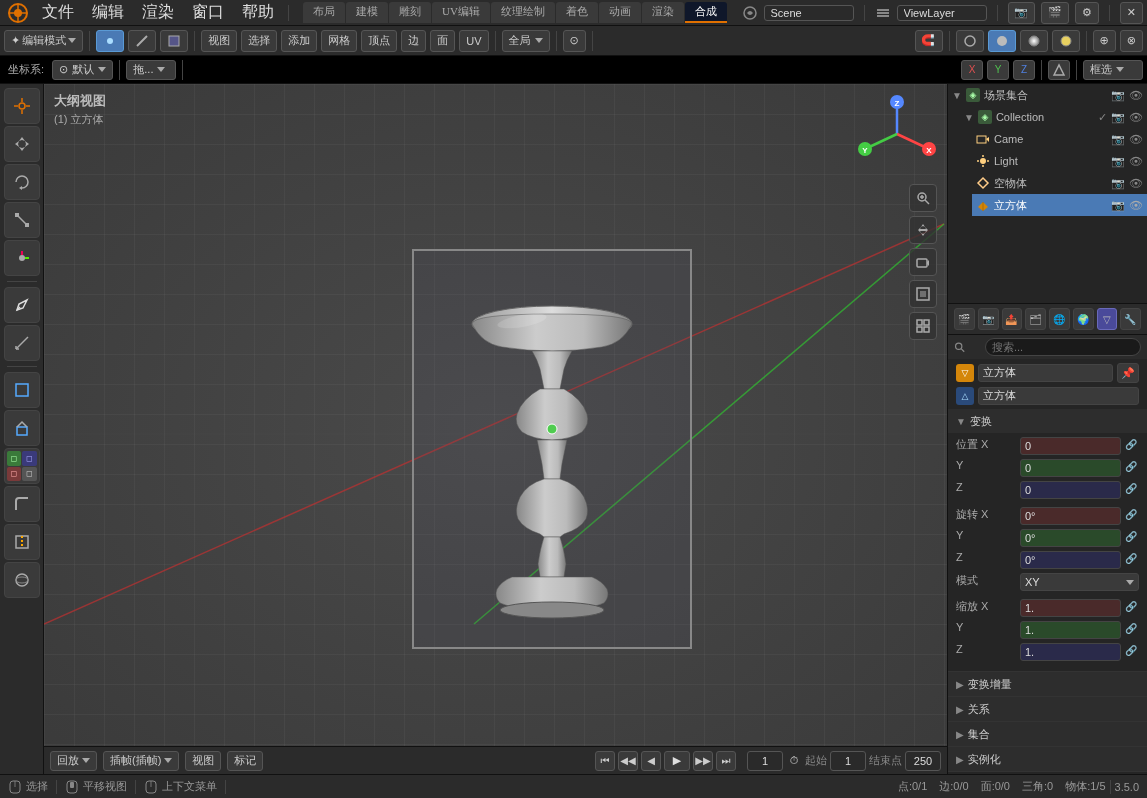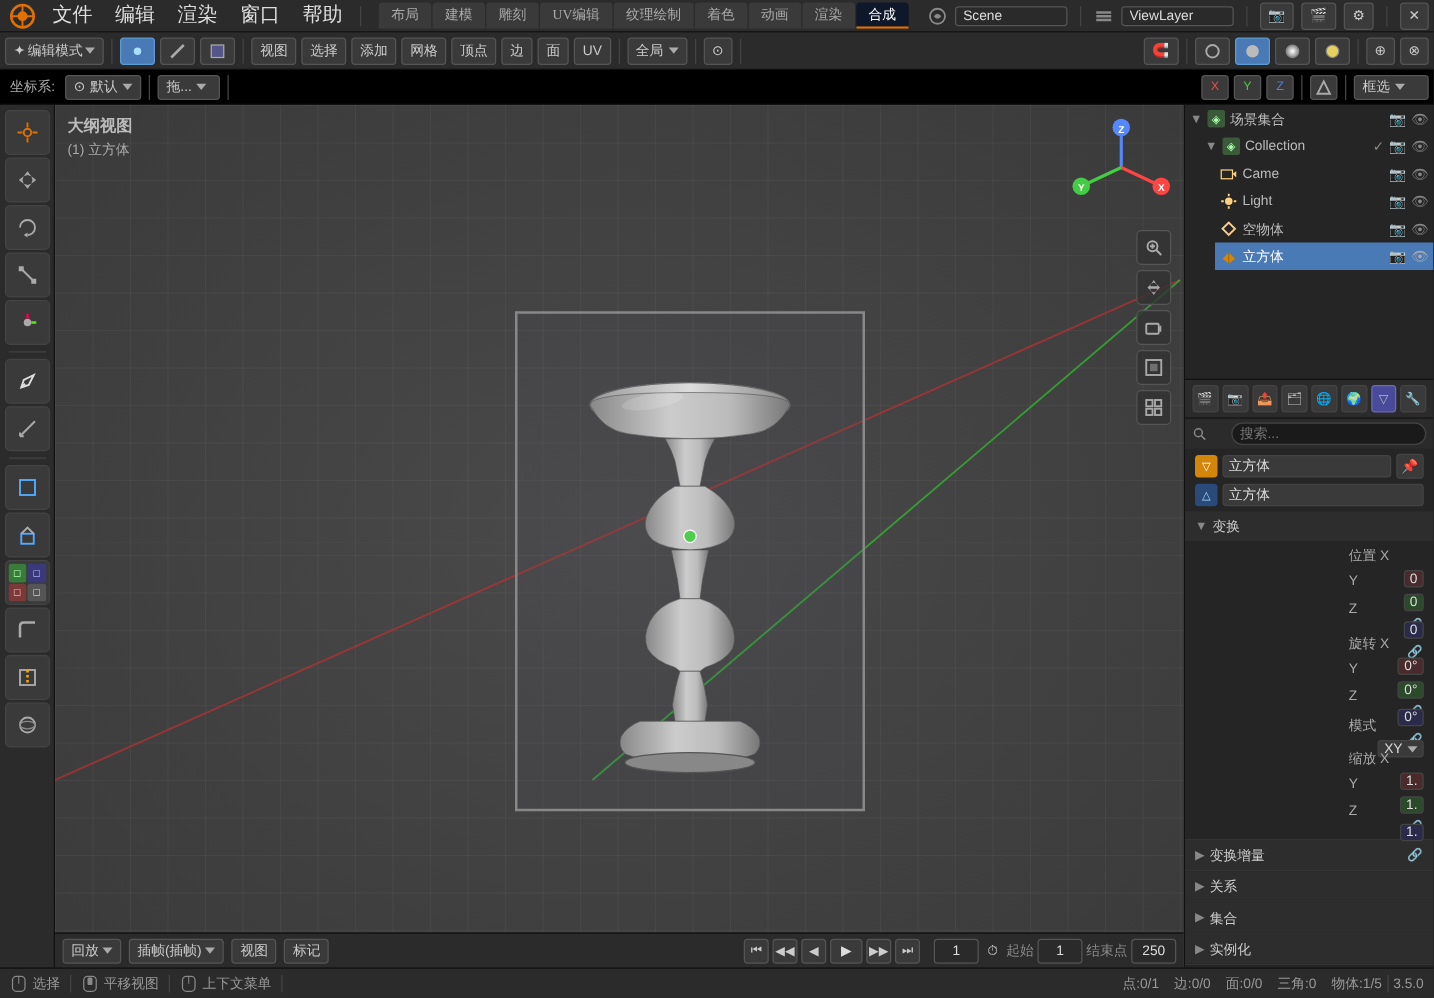--- a/index.html
+++ b/index.html
@@ -122,21 +122,21 @@
     .icon-coll { background: #3a5a3a; color: #afa; }
     .vis-icons { margin-left: auto; display: flex; gap: 4px; align-items: center; }
 
     #properties-panel { flex: 1; overflow-y: auto; }
     .props-icons-row { display: flex; background: #2b2b2b; padding: 4px 6px; gap: 3px; border-bottom: 1px solid #111; }
     .props-icon-btn { width: 22px; height: 22px; background: #3a3a3a; border: 1px solid #444; border-radius: 3px; cursor: pointer; display: flex; align-items: center; justify-content: center; font-size: 10px; color: #bbb; }
     .props-icon-btn.active { background: #4a4a9a; border-color: #6a6aba; }
     .section { border-bottom: 1px solid #333; }
     .section-header { height: 24px; background: #2d2d2d; display: flex; align-items: center; padding: 0 8px; cursor: pointer; font-size: 11px; color: #ccc; gap: 4px; }
     .section-content { padding: 4px 8px 6px; background: #252525; }
-    .prop-row { display: flex; align-items: flex-end; height: 22px; gap: 4px; flex-direction: column; }
+    .prop-row { display: flex; align-items: flex-start; height: 22px; gap: 4px; }
     .prop-label { width: 60px; font-size: 11px; color: #aaa; flex-shrink: 0; }
     .prop-value { flex: 1; height: 18px; background: #3a3a3a; border: 1px solid #444; border-radius: 3px; display: flex; align-items: center; padding: 0 4px; font-size: 11px; color: #ddd; cursor: pointer; }
     .prop-value-x { background: #4a2a2a; }
     .prop-value-y { background: #2a4a2a; }
     .prop-value-z { background: #2a2a4a; }
     .prop-chain { width: 14px; height: 14px; display: flex; align-items: center; justify-content: center; color: #666; font-size: 10px; flex-shrink: 0; }
     .prop-dropdown { flex: 1; height: 18px; background: #3a3a3a; border: 1px solid #444; border-radius: 3px; display: flex; align-items: center; padding: 0 4px; font-size: 11px; color: #ddd; cursor: pointer; gap: 4px; }
     .search-bar { height: 24px; background: #2b2b2b; display: flex; align-items: center; padding: 0 6px; gap: 20px; }
     .search-input { flex: 1; height: 18px; background: #1a1a1a; border: 1px solid #444; border-radius: 10px; padding: 0 6px; font-size: 11px; color: #ddd; }
     .obj-name-row { display: flex; align-items: center; padding: 4px 8px; gap: 4px; }

